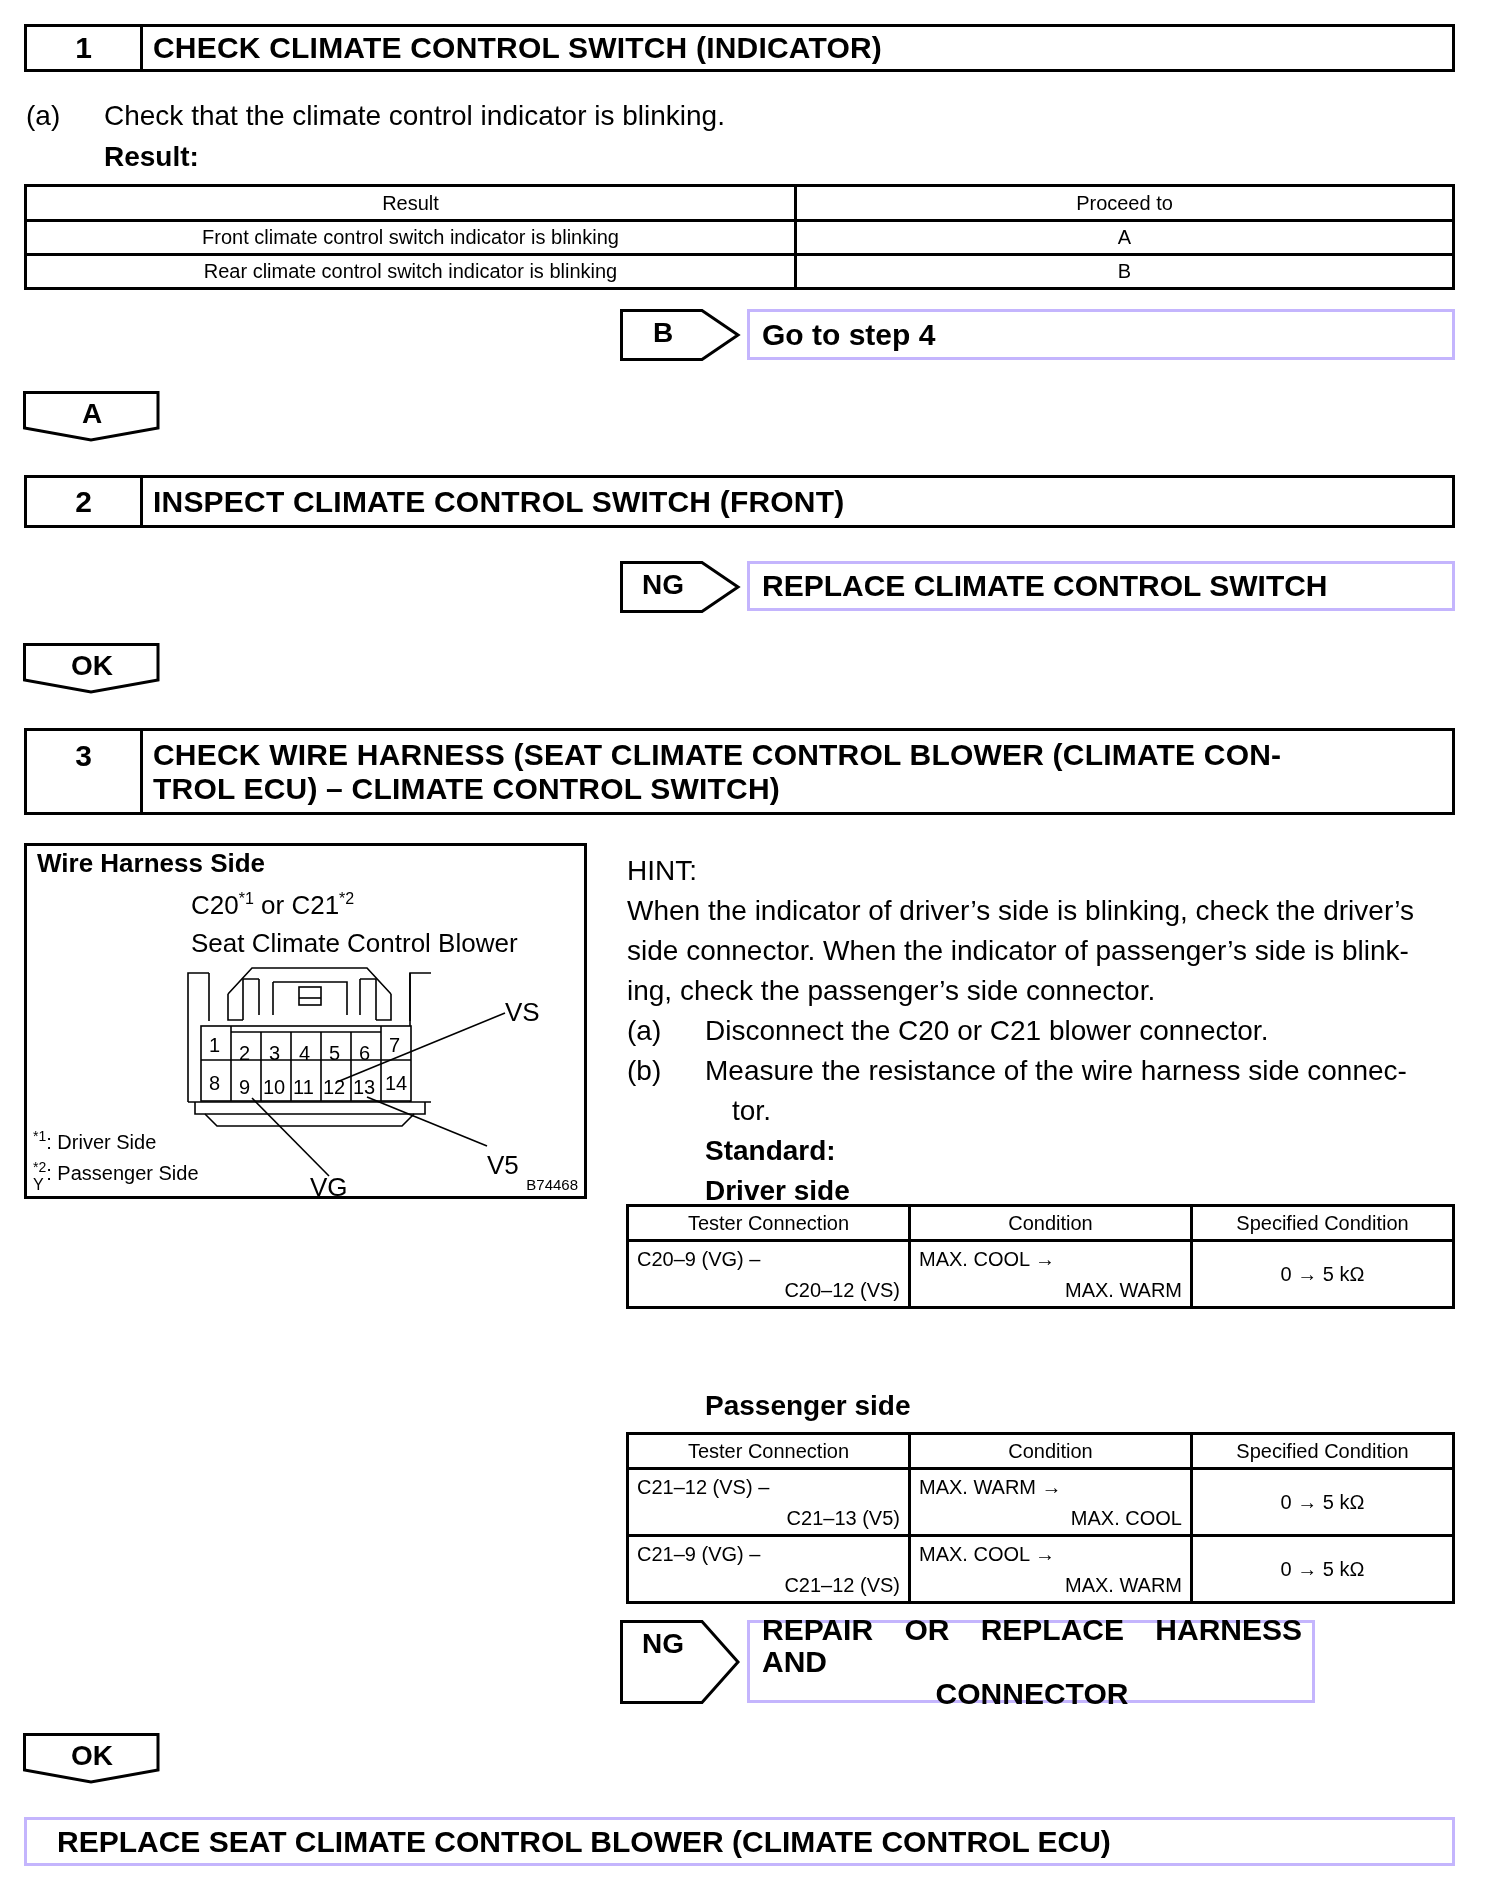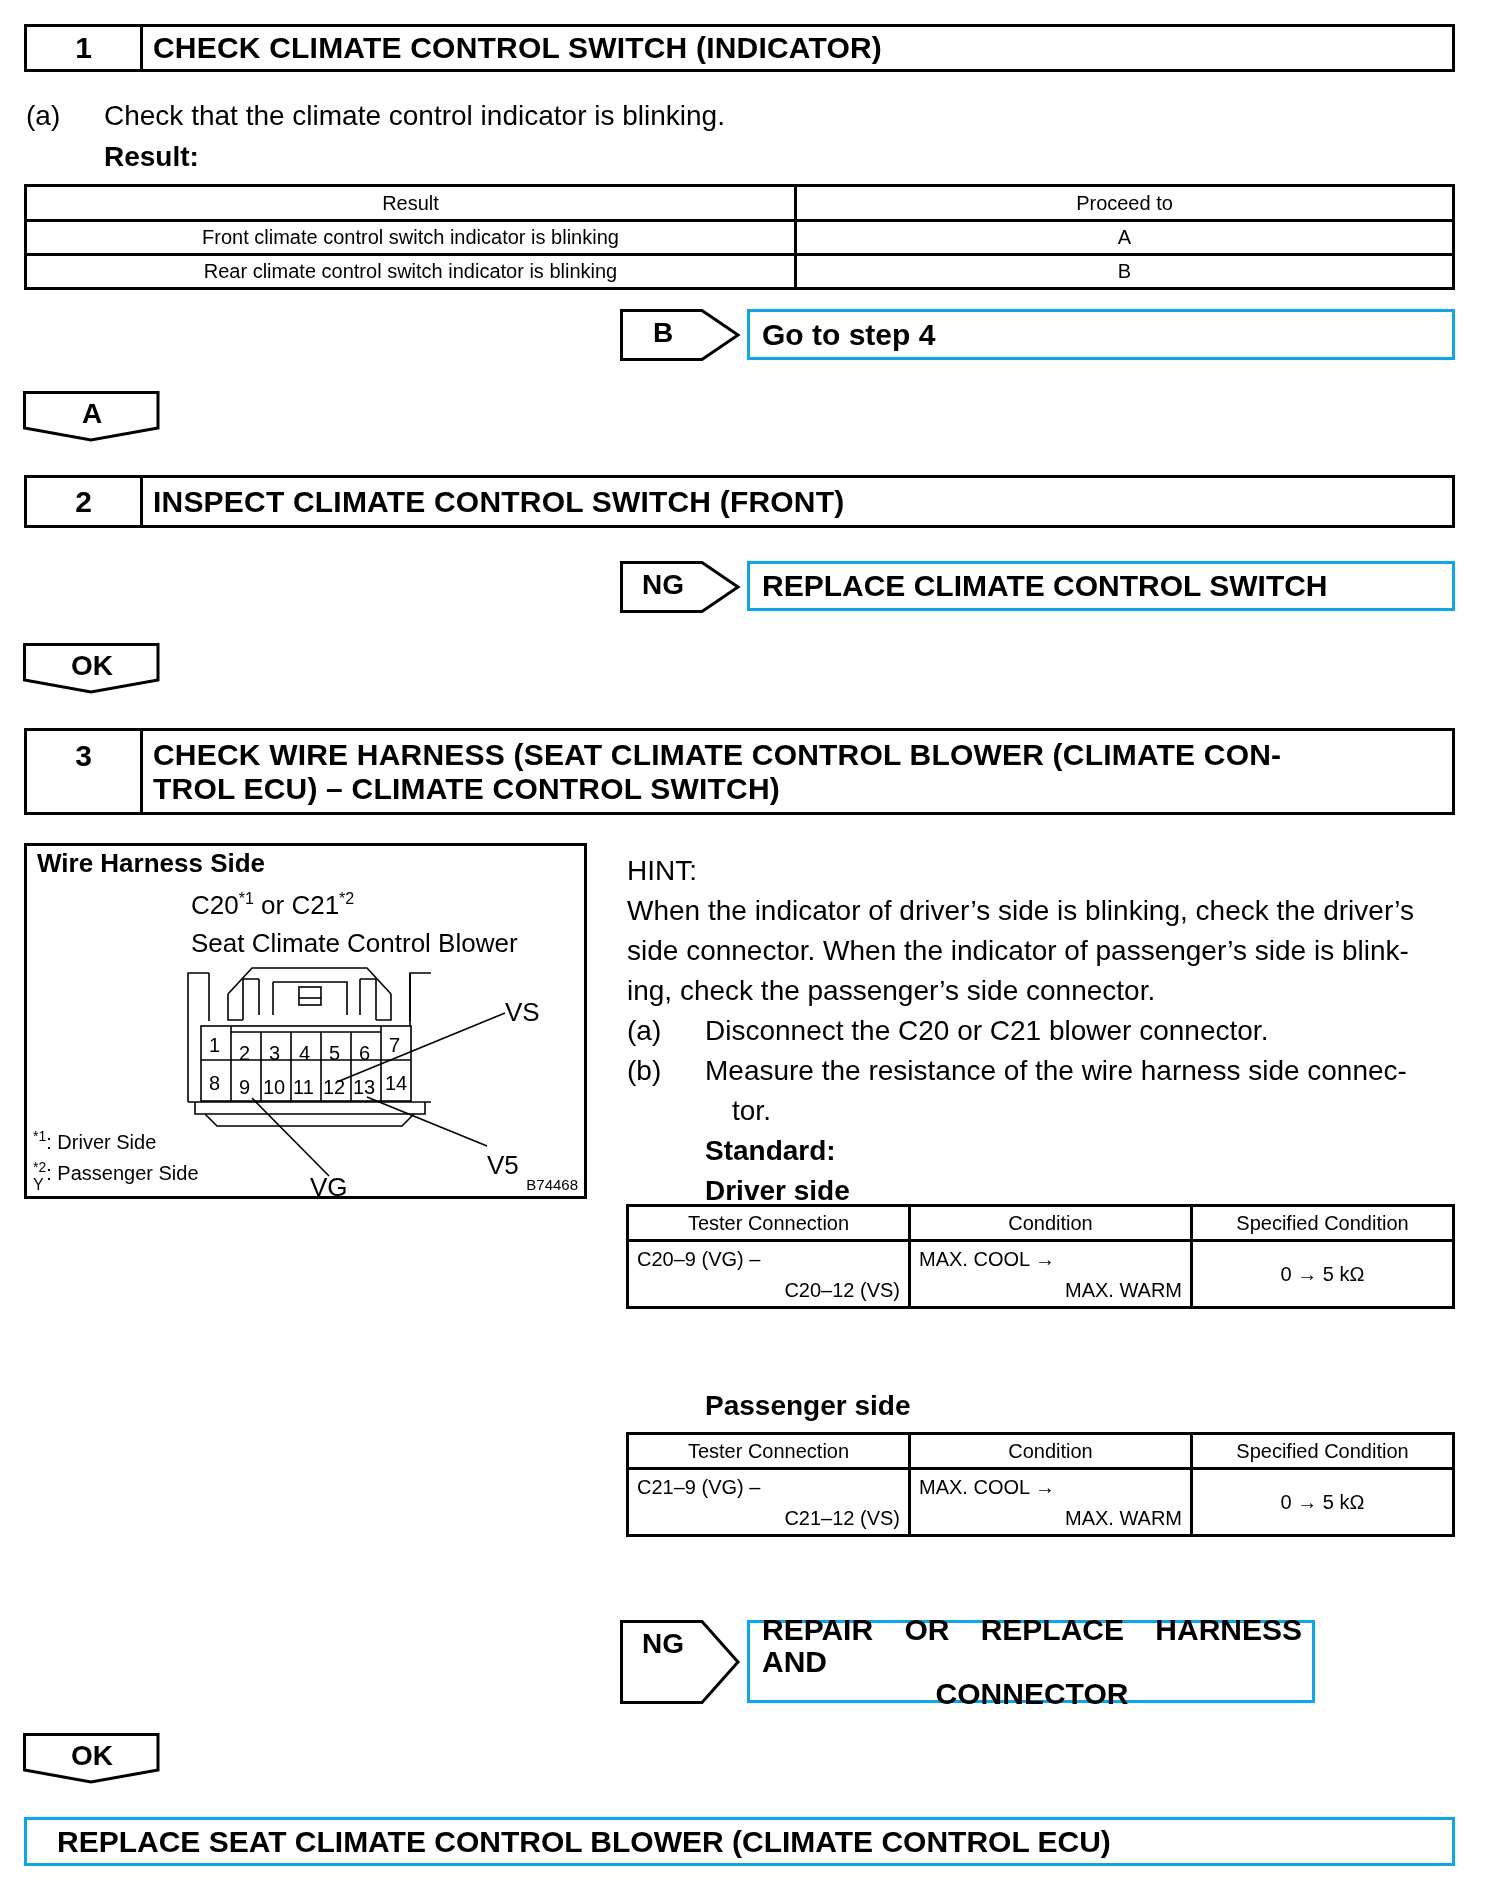--- a/index.html
+++ b/index.html
@@ -16,21 +16,21 @@
   table.grid { position:absolute; border-collapse:collapse; table-layout:fixed; font-size:20px; }
   table.grid td, table.grid th { border:3px solid #000; padding:0 8px; font-weight:normal; }
   table.grid th { text-align:center; height:32px; }
   table.r1 td { text-align:center; height:31px; }
   .two { position:relative; height:64px; }
   .two .l1 { position:absolute; left:0; top:6px; }
   .two .l2 { position:absolute; right:0; bottom:4px; }
   .center { text-align:center; }
   .arrow-svg { position:absolute; }
   .arrow-label { position:absolute; font-weight:bold; font-size:28px; text-align:center; }
-  .result-box { position:absolute; border:3px solid #0ea5e9; box-sizing:border-box; font-weight:bold; font-size:30px;
+  .result-box { position:absolute; border:3px solid #c4b5fd; box-sizing:border-box; font-weight:bold; font-size:30px;
                 padding-left:12px; display:flex; align-items:center; }
   .down-label { position:absolute; font-weight:bold; font-size:28px; text-align:center; }
 </style>
 </head>
 <body>
 
 <div class="box" style="left:24px; top:24px; width:1431px; height:48px;">
   <div class="step-num">1</div>
   <div class="step-title">CHECK CLIMATE CONTROL SWITCH (INDICATOR)</div>
 </div>
@@ -222,20 +222,35 @@
     </colgroup>
   <tbody>
       <tr>
     <th>Tester Connection</th>
     <th>Condition</th>
     <th>Specified Condition</th>
   </tr>
   <tr>
     <td>
           <div class="two">
+            <span class="l1">C21–12 (VS) –</span>
+            <span class="l2">C21–13 (V5)</span>
+          </div>
+        </td>
+    <td>
+          <div class="two">
+            <span class="l1">MAX. WARM →</span>
+            <span class="l2">MAX. COOL</span>
+          </div>
+        </td>
+    <td class="center">0 → 5 kΩ</td>
+  </tr>
+  <tr>
+    <td>
+          <div class="two">
             <span class="l1">C21–9 (VG) –</span>
             <span class="l2">C21–12 (VS)</span>
           </div>
         </td>
     <td>
           <div class="two">
             <span class="l1">MAX. COOL →</span>
             <span class="l2">MAX. WARM</span>
           </div>
         </td>

